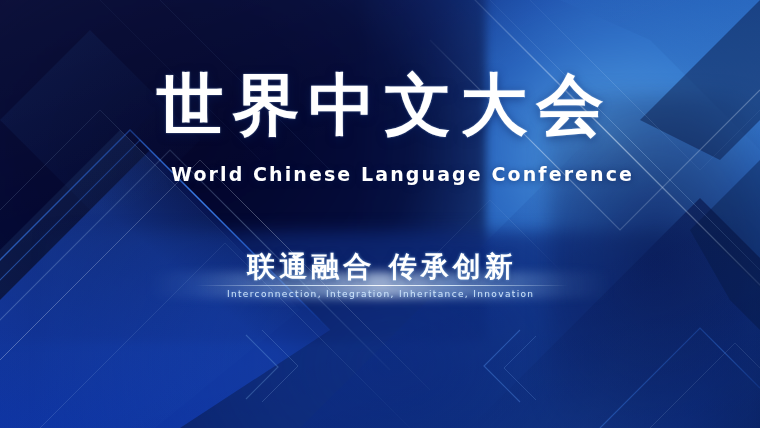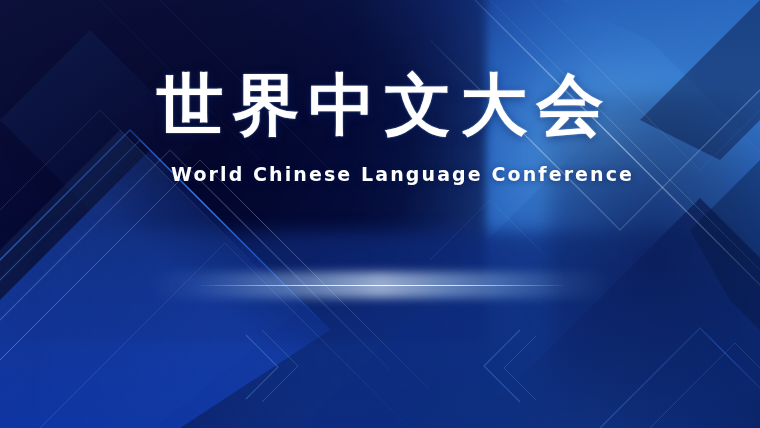--- a/index.html
+++ b/index.html
@@ -339,16 +339,18 @@
 
   <div class="content">
 
     <div class="title-cn">世界中文大会</div>
 
     <div class="title-en">World Chinese Language Conference</div>
 
     <div class="slogan-glow"></div>
     <div class="slogan-line"></div>
 
-
+    <div class="slogan-cn">联通融合  传承创新</div>
+
+    <div class="slogan-en">Interconnection, Integration, Inheritance, Innovation</div>
 
   </div>
 </div>
 
 </body></html>

